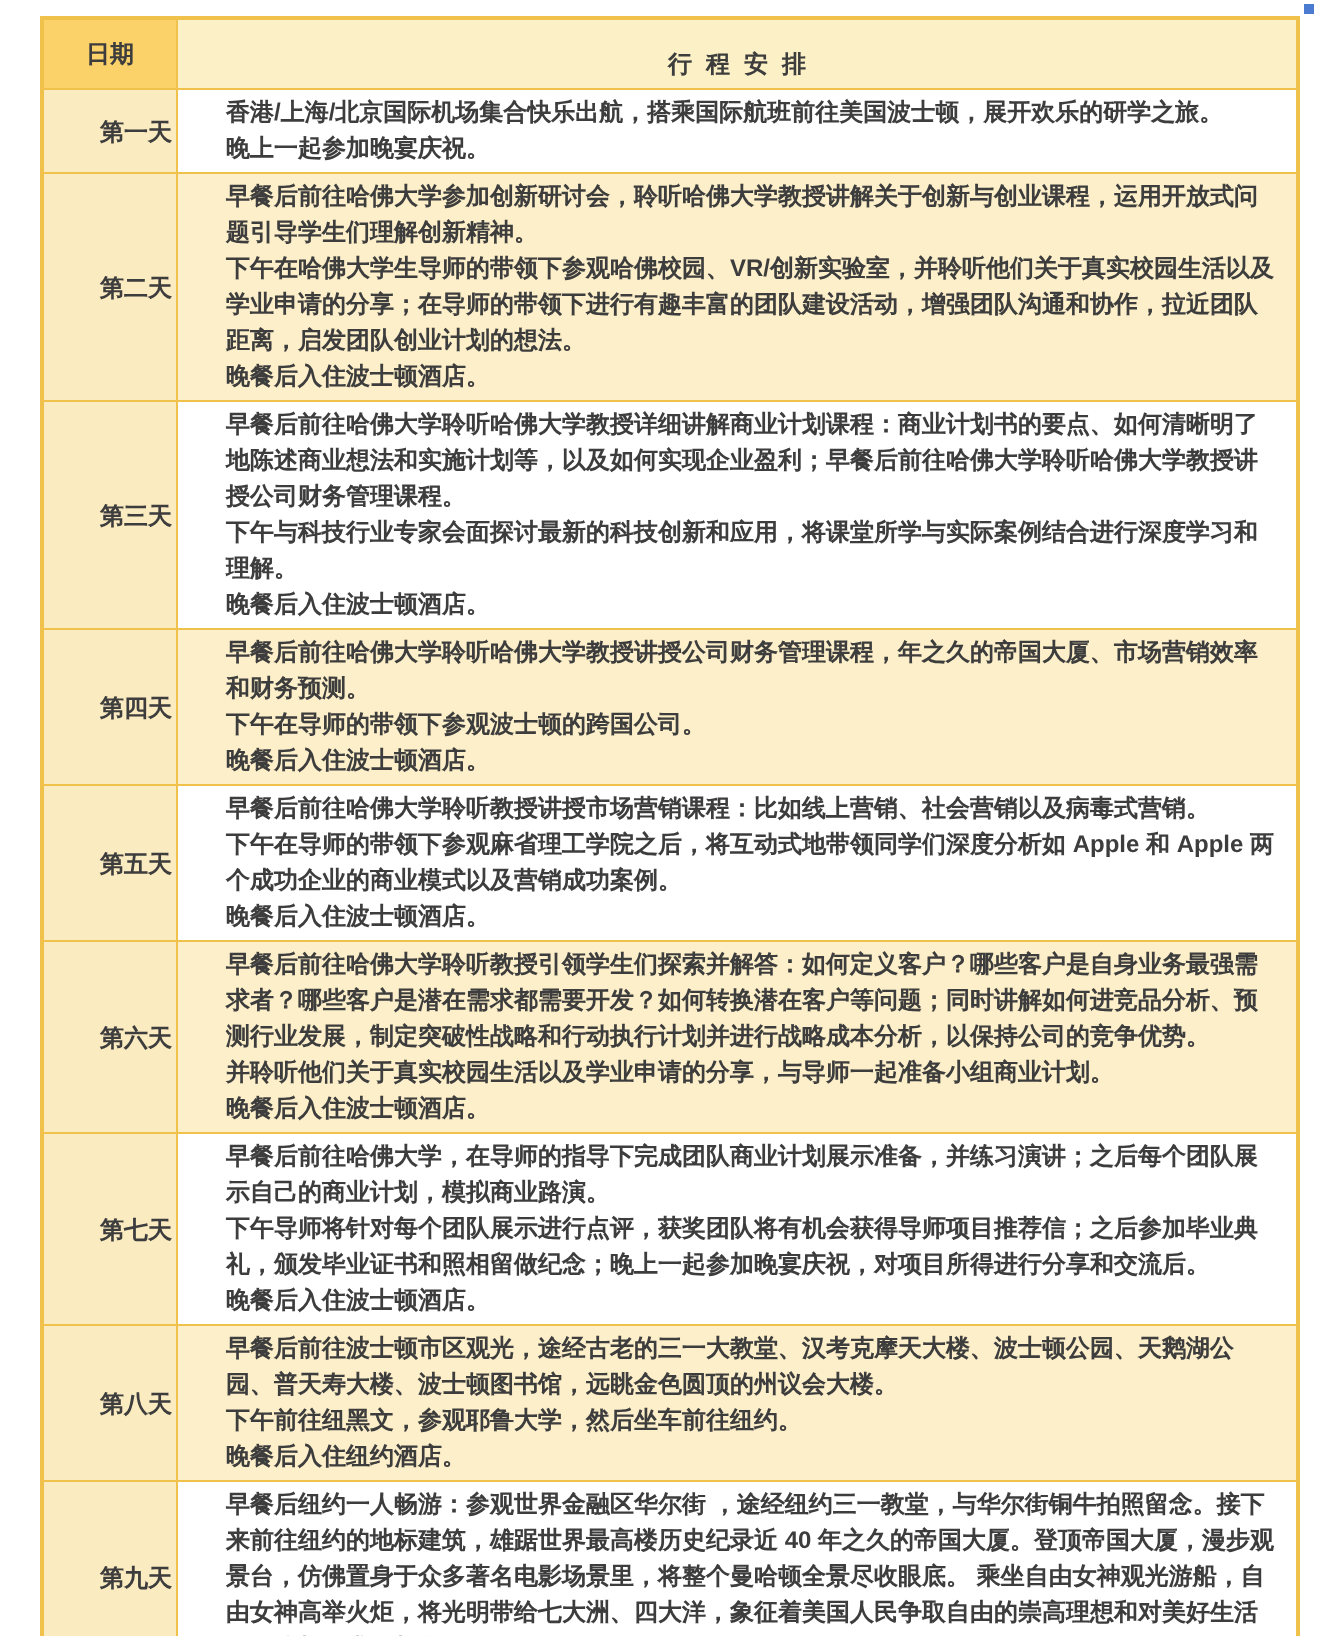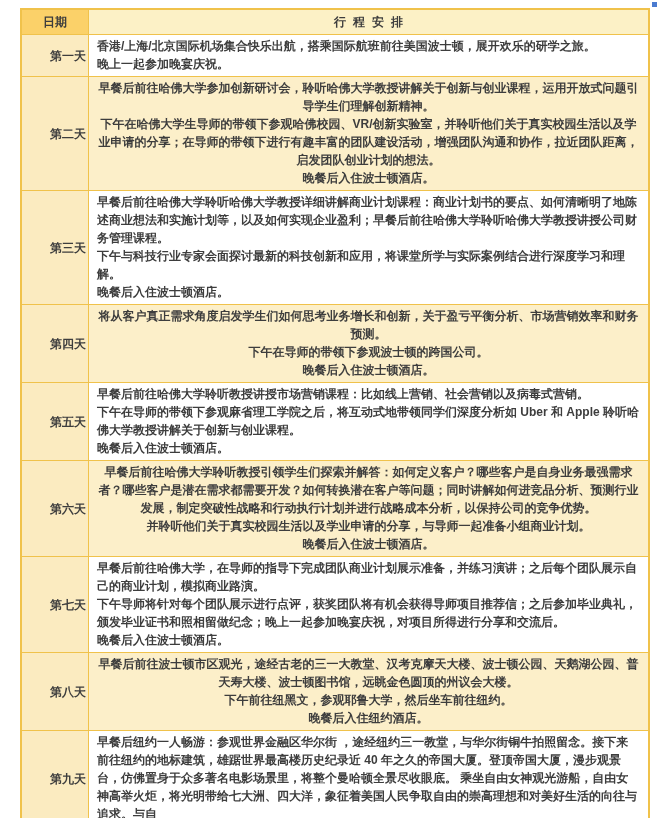--- a/index.html
+++ b/index.html
@@ -47,29 +47,29 @@
   }
   .day-col {
     width: 62px;
     text-align: right;
     vertical-align: middle;
     background: var(--date-col-bg, #fbebc0);
     padding: 2px 2px;
   }
   .itin-col {
     background: var(--row-bg, #ffffff);
-    padding: 2px 8px 3px 8px;
+    padding: 2px 8px 3px 24px;
   }
-  .trow.shaded .itin-col { background: var(--shaded-row-bg, #fcefc9); text-align: center; }
+  .trow.shaded .itin-col { background: var(--shaded-row-bg, #fcefc9); }
   .hrow .cell { font-weight: 700; text-align: center; vertical-align: middle; }
   .hcell-date { background: var(--header-date-bg, #fbd169); padding: 3px 2px; }
   .hcell-itin {
     background: var(--header-itin-bg, #fcf1c6);
     letter-spacing: 7px;
-    padding: 3px 0 3px 7px;
+    padding: 13px 0 3px 7px;
   }
   .para { margin: 0; }
 </style>
 </head>
 <body>
 
 <div class="page">
 
   <div class="marker-dot"></div>
 
@@ -101,31 +101,31 @@
     <div class="cell itin-col">
           <div class="para">早餐后前往哈佛大学聆听哈佛大学教授详细讲解商业计划课程：商业计划书的要点、如何清晰明了地陈述商业想法和实施计划等，以及如何实现企业盈利；早餐后前往哈佛大学聆听哈佛大学教授讲授公司财务管理课程。</div>
           <div class="para">下午与科技行业专家会面探讨最新的科技创新和应用，将课堂所学与实际案例结合进行深度学习和理解。</div>
           <div class="para">晚餐后入住波士顿酒店。</div>
         </div>
   </div>
 
   <div class="trow shaded">
     <div class="cell day-col">第四天</div>
     <div class="cell itin-col">
-          <div class="para">将从客户真正需求角度启发学生们如何思考业务增长和创新，关于盈亏平衡分析、市场营销效率和财务预测。</div>
+          <div class="para">早餐后前往哈佛大学聆听哈佛大学教授讲授公司财务管理课程，年之久的帝国大厦、市场营销效率和财务预测。</div>
           <div class="para">下午在导师的带领下参观波士顿的跨国公司。</div>
           <div class="para">晚餐后入住波士顿酒店。</div>
         </div>
   </div>
 
   <div class="trow">
     <div class="cell day-col">第五天</div>
     <div class="cell itin-col">
           <div class="para">早餐后前往哈佛大学聆听教授讲授市场营销课程：比如线上营销、社会营销以及病毒式营销。</div>
-          <div class="para">下午在导师的带领下参观麻省理工学院之后，将互动式地带领同学们深度分析如 Uber 和 Apple 聆听哈佛大学教授讲解关于创新与创业课程。</div>
+          <div class="para">下午在导师的带领下参观麻省理工学院之后，将互动式地带领同学们深度分析如 Apple 和 Apple 两个成功企业的商业模式以及营销成功案例。</div>
           <div class="para">晚餐后入住波士顿酒店。</div>
         </div>
   </div>
 
   <div class="trow shaded">
     <div class="cell day-col">第六天</div>
     <div class="cell itin-col">
           <div class="para">早餐后前往哈佛大学聆听教授引领学生们探索并解答：如何定义客户？哪些客户是自身业务最强需求者？哪些客户是潜在需求都需要开发？如何转换潜在客户等问题；同时讲解如何进竞品分析、预测行业发展，制定突破性战略和行动执行计划并进行战略成本分析，以保持公司的竞争优势。</div>
           <div class="para">并聆听他们关于真实校园生活以及学业申请的分享，与导师一起准备小组商业计划。</div>
           <div class="para">晚餐后入住波士顿酒店。</div>

